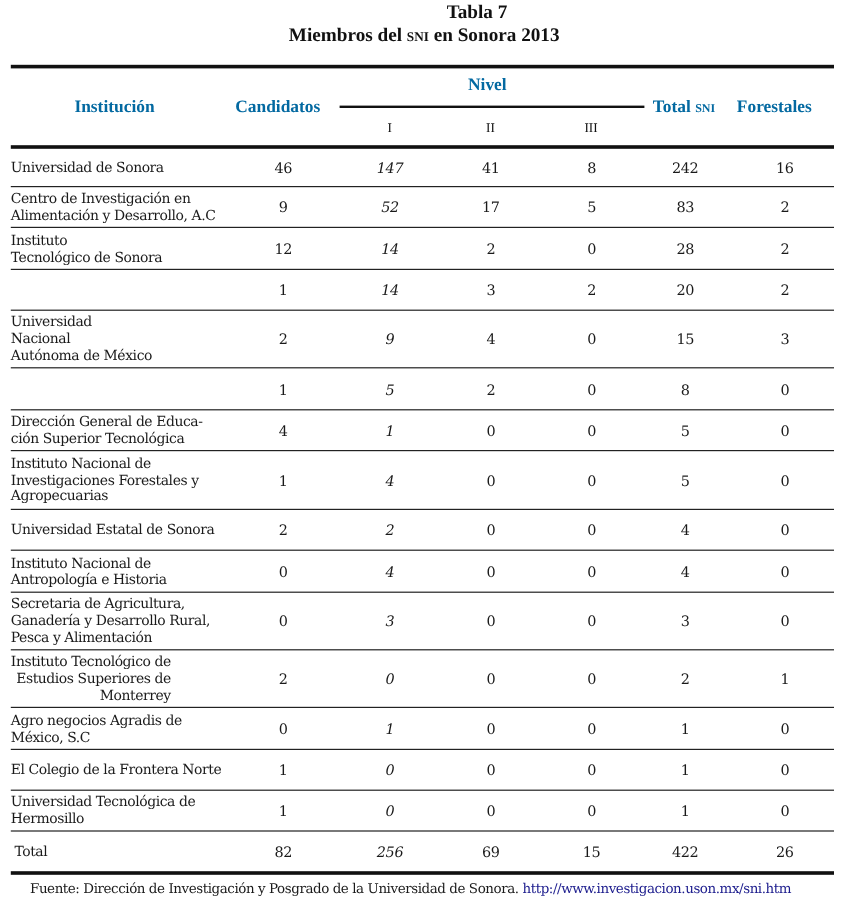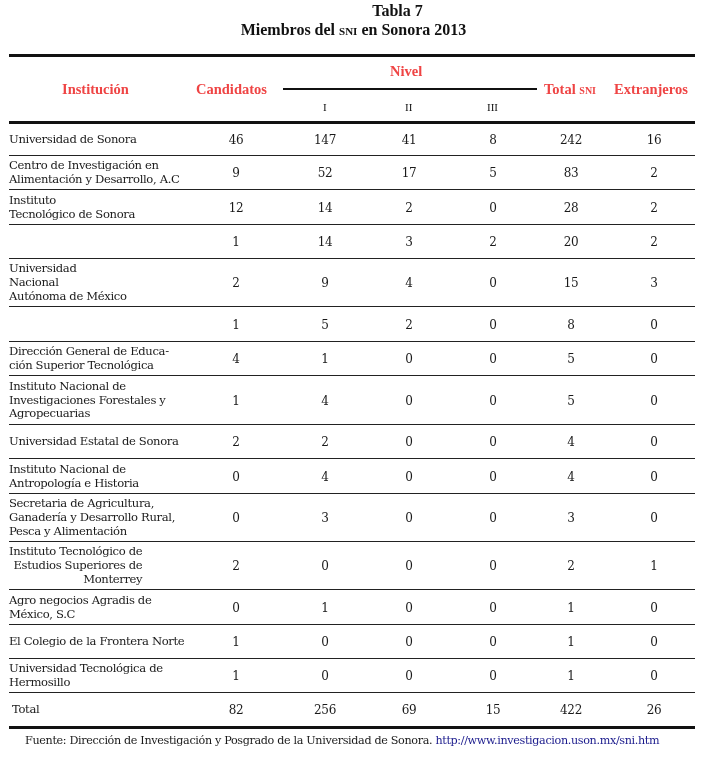--- a/index.html
+++ b/index.html
@@ -15,39 +15,39 @@
   .t1 { top: 2px; padding-left: 44px; }
   .t2 { top: 21px; text-align: center; }
   .sc { font-variant: small-caps; text-transform: lowercase; font-size: 0.95em; }
 
   .rule { position: absolute; left: 9px; width: 686px; background: #111; }
   .thick { height: 3px; }
   .thin { height: 1.3px; background: #222; }
 
   .hdr {
     position: absolute; font-family: "Liberation Serif", serif; font-weight: bold;
-    font-size: 14.5px; color: #ef4444; white-space: nowrap;
+    font-size: 14.5px; color: #0369a1; white-space: nowrap;
   }
   .sub { position: absolute; font-family: "Liberation Serif", serif; font-size: 11px; top: 101px; color: #111; }
   .nivel-rule { position: absolute; left: 283px; width: 254px; top: 88px; height: 2px; background: #111; }
 
   .row { position: absolute; left: 9px; width: 686px; }
   .cell-name {
     position: absolute; left: 0; top: 0; bottom: 0; width: 200px;
     display: flex; align-items: center;
     font-size: 11.6px; line-height: 13.8px; color: #1a1a1a;
     font-family: "DejaVu Serif", serif; letter-spacing: -0.35px;
   }
   .cell-name span { white-space: pre-line; }
   .num {
     position: absolute; top: 0; bottom: 0; display: flex; align-items: center; justify-content: center;
     width: 40px; font-size: 12px; font-family: "DejaVu Serif", serif; color: #1a1a1a; letter-spacing: -0.3px;
   }
   .c-cand { left: 207px; }
-  .c-n1 { left: 296px; }
+  .c-n1 { left: 296px; font-style: italic; }
   .c-n2 { left: 380px; }
   .c-n3 { left: 464px; }
   .c-tot { left: 542px; }
   .c-ext { left: 625px; }
 
   .source {
     position: absolute; top: 734px; left: 25px; font-size: 11.2px;
     font-family: "DejaVu Serif", serif; color: #1a1a1a; letter-spacing: -0.35px; white-space: nowrap;
   }
   .source a { color: #1a1a8c; text-decoration: none; }
@@ -61,21 +61,21 @@
 <div class="rule thick" style="top:54px;"></div>
 
 <div class="hdr" style="left:62px; top:81px;">Institución</div>
 <div class="hdr" style="left:196px; top:81px;">Candidatos</div>
 <div class="hdr" style="left:390px; top:63px;">Nivel</div>
 <div class="nivel-rule"></div>
 <div class="sub" style="left:323px;">I</div>
 <div class="sub" style="left:405px;">II</div>
 <div class="sub" style="left:487px;">III</div>
 <div class="hdr" style="left:544px; top:81px;"><span>Total </span><span class="sc">SNI</span></div>
-<div class="hdr" style="left:614px; top:81px;">Extranjeros</div>
+<div class="hdr" style="left:614px; top:81px;">Forestales</div>
 
 <div class="rule thick" style="top:121px;"></div>
 
 <div id="rows">
     <div class="row" style="top: 124px; height: 32px;">
       <div class="cell-name">
         <span>Universidad de Sonora</span>
       </div>
       <div class="num c-cand">46</div>
       <div class="num c-n1">147</div>

